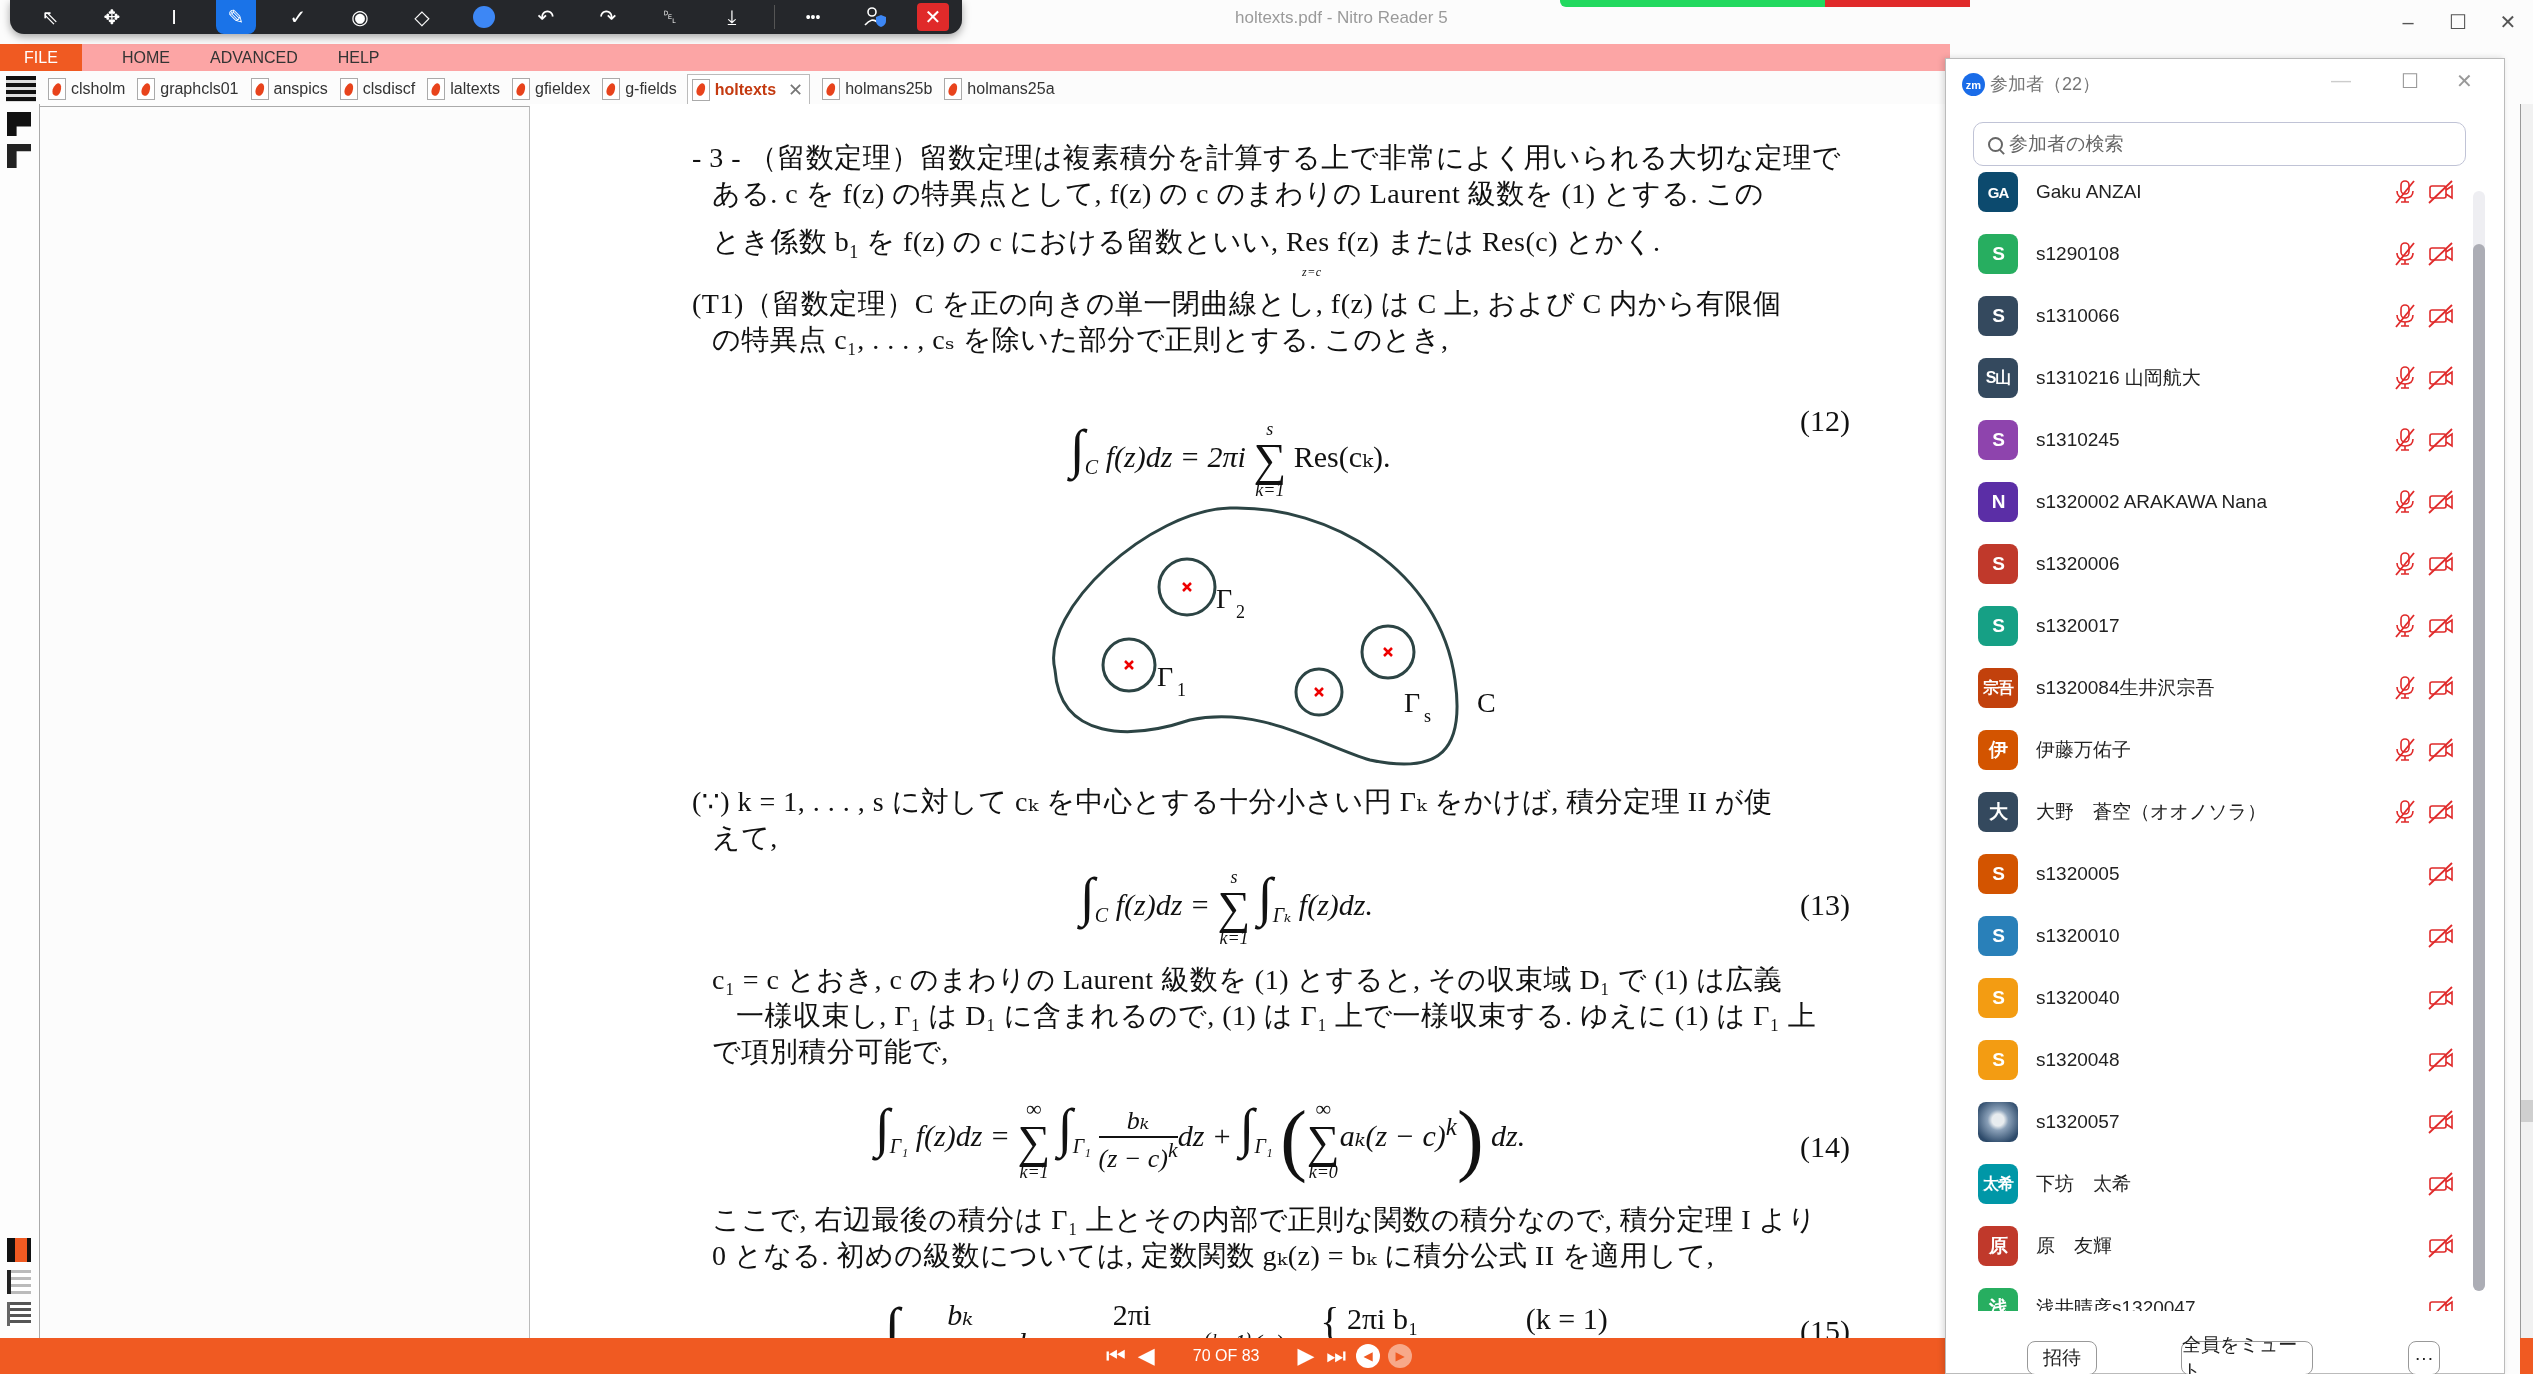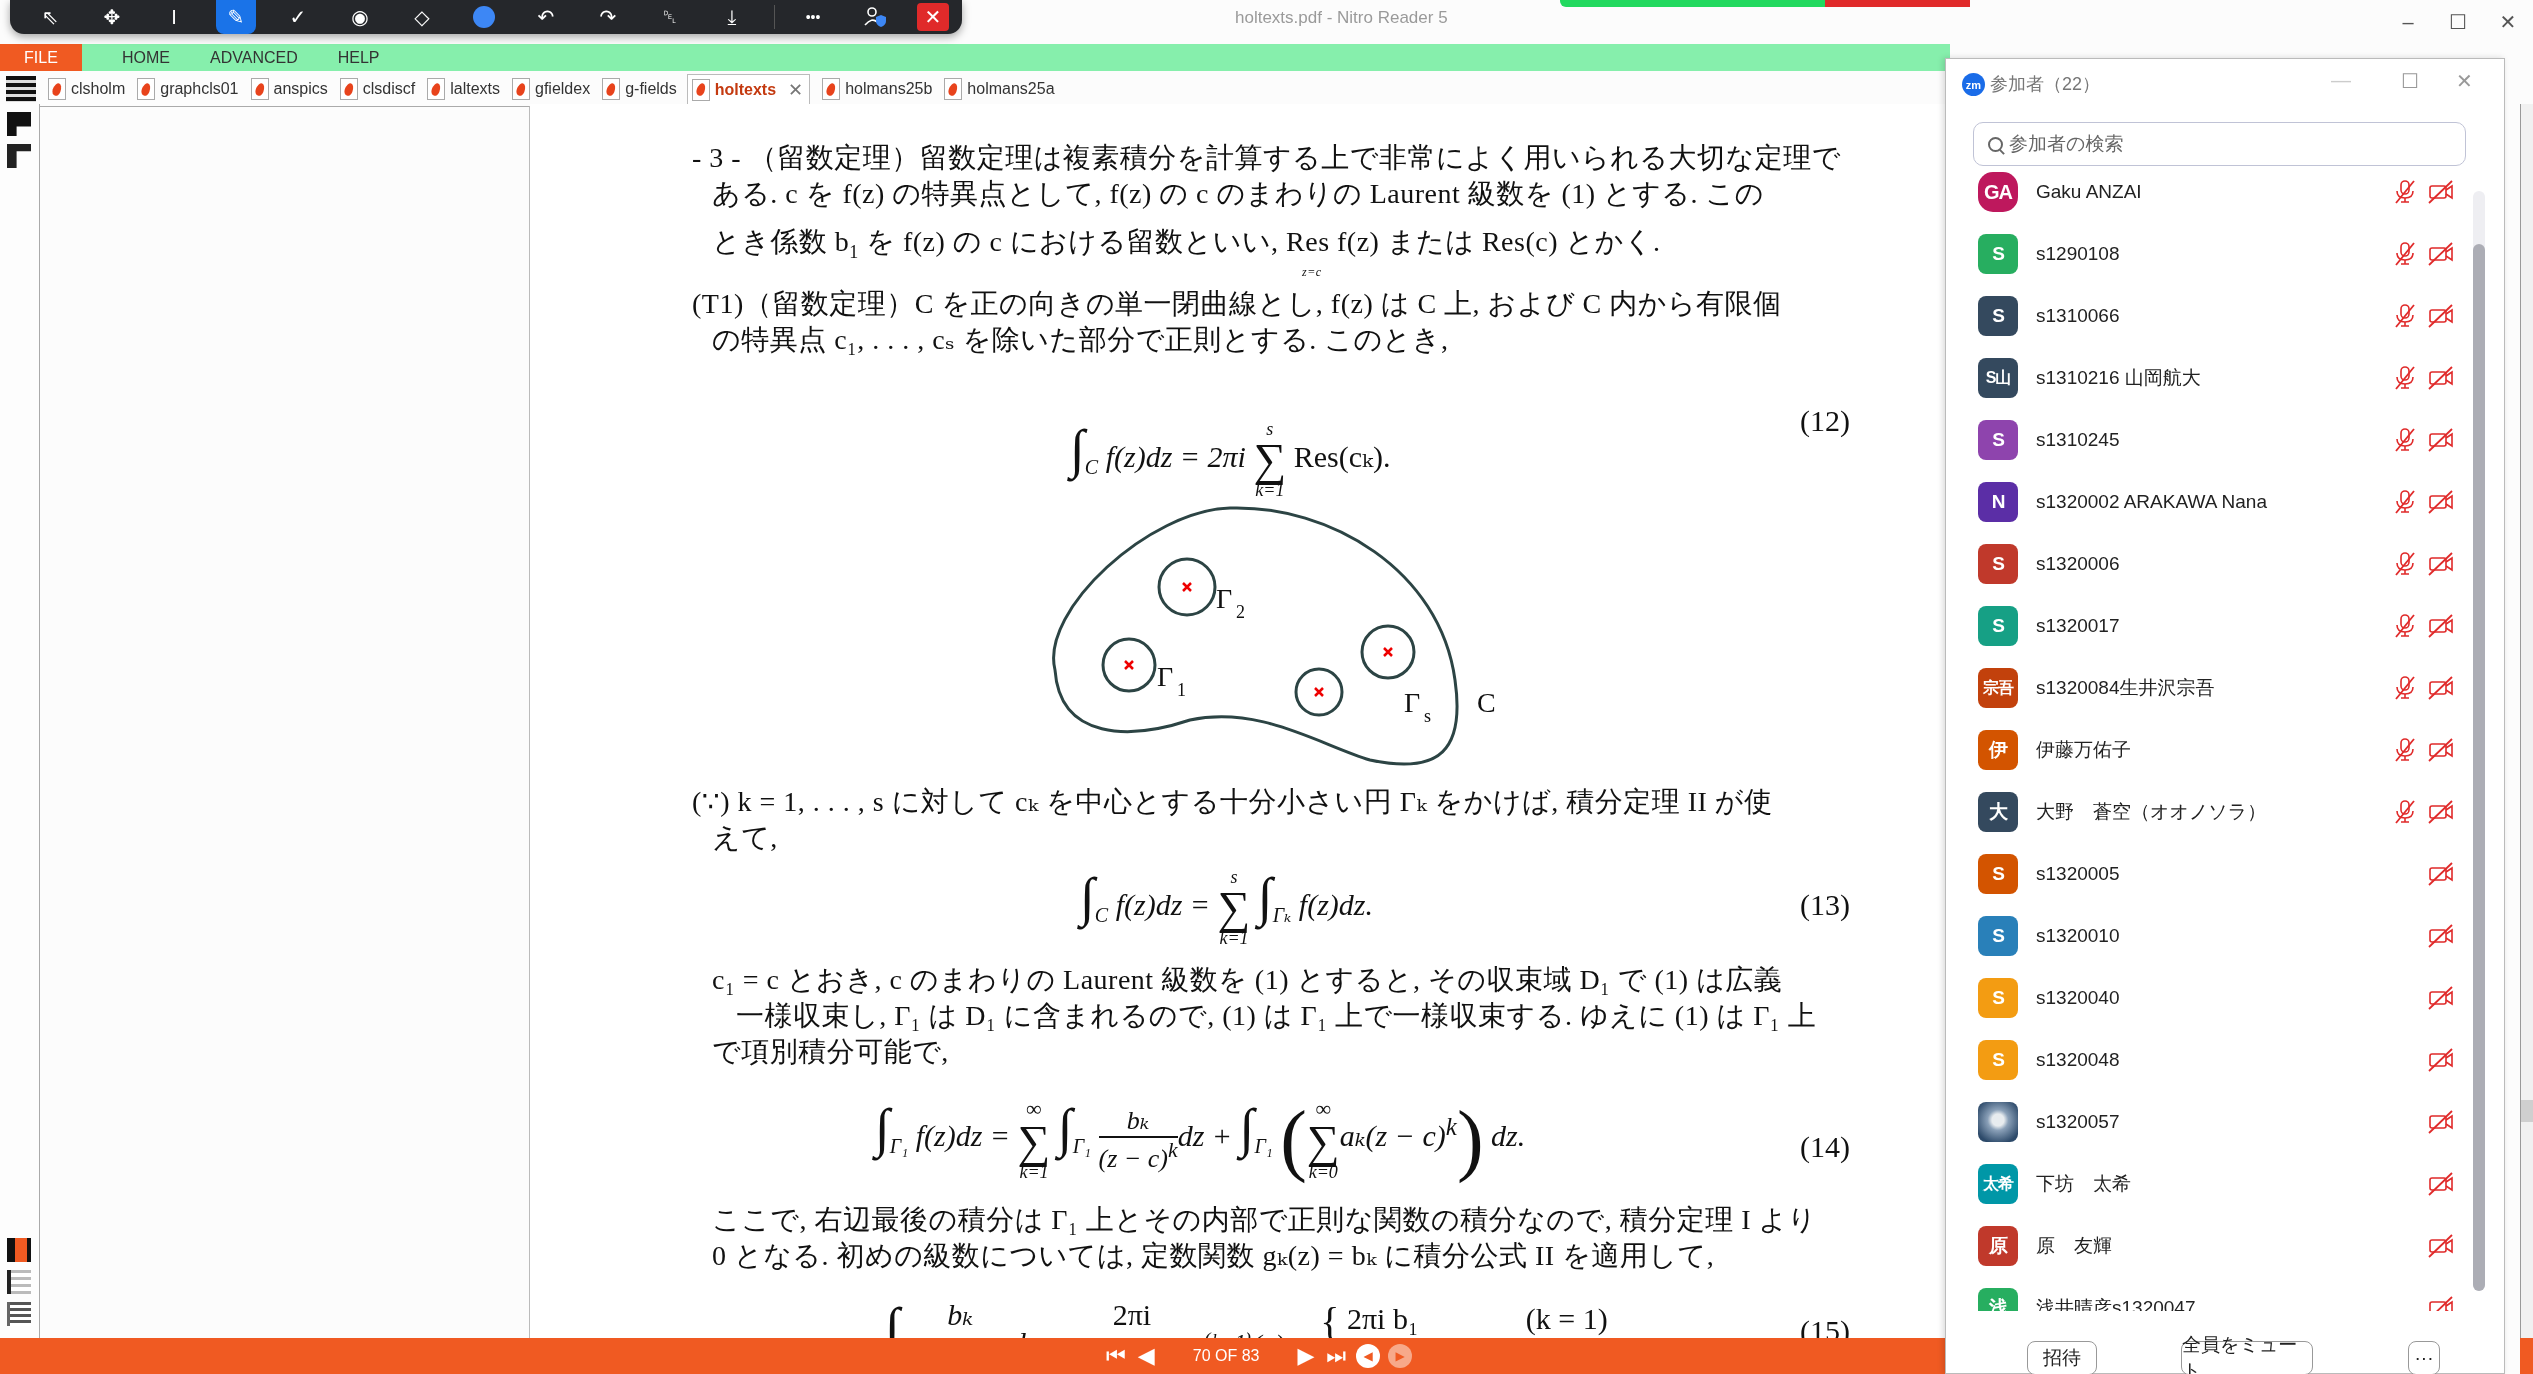--- a/index.html
+++ b/index.html
@@ -16,21 +16,21 @@
 
   
   .anno-toolbar { position: absolute; left: 10px; top: 0; width: 952px; height: 34px; background: #25272b; border-bottom-left-radius: 14px; border-bottom-right-radius: 14px; box-shadow: 0 3px 8px rgba(0,0,0,0.35); display: flex; align-items: center; padding-left: 20px; }
   .anno-btn { width: 40px; height: 30px; margin-right: 22px; display: flex; align-items: center; justify-content: center; color: #fff; font-size: 20px; border-radius: 6px; }
   .anno-btn.active { background: #1a73e8; height: 34px; border-radius: 0 0 8px 8px; }
   .anno-btn.close { background: #e02a2a; width: 32px; height: 28px; border-radius: 4px; margin-right: 0; }
   .anno-sep { width: 1px; height: 24px; background: #555; margin: 0 18px 0 0; }
   .color-dot { width: 22px; height: 22px; border-radius: 50%; background: #3d87f5; }
 
   
-  .menubar { position: absolute; left: 0; top: 44px; width: 1950px; height: 27px; display: flex; align-items: center; background: #86efac; }
+  .menubar { position: absolute; left: 0; top: 44px; width: 1950px; height: 27px; display: flex; align-items: center; background: #fca5a5; }
   .menu-file { width: 82px; height: 27px; background: #f05a22; color: #fff; font-size: 16px; display: flex; align-items: center; justify-content: center; }
   .menu-item { font-size: 16px; color: #333; margin-left: 40px; }
 
   
   .tabbar { position: absolute; left: 0; top: 74px; width: 1950px; height: 30px; display: flex; align-items: center; }
   .left-icon-top { width: 30px; height: 26px; margin-left: 6px; }
   .doc-tab { display: flex; align-items: center; height: 26px; margin-left: 12px; font-size: 16px; color: #333; }
   .doc-tab.active { border: 1px solid #bbb; border-bottom: none; height: 30px; padding: 0 6px 0 4px; background: #fff; margin-left: 10px; }
   .doc-tab.active .tab-label { color: #c43a10; font-weight: bold; }
   .pdf-ico { width: 18px; height: 22px; border: 1px solid #aaa; background: #fff; display: flex; align-items: center; justify-content: center; margin-right: 5px; }
@@ -332,21 +332,21 @@
       <div class="zp-ctrl" style="left:455px;">☐</div>
       <div class="zp-ctrl" style="left:510px;">✕</div>
     </div>
     <div class="zp-search">
       <span class="zp-search-icon"></span>
       <input type="text" placeholder="参加者の検索" style="">
     </div>
 
     <div class="zp-list" id="zp-list">
         <div class="zp-row" style="top: -10px;">
-          <div class="avatar" style="background: #be185d; font-size: 20px; border-radius: 15px;">GA</div>
+          <div class="avatar" style="background: #0c4a6e; font-size: 15px;">GA</div>
           <div class="pname">Gaku ANZAI</div>
           <div class="mic-off"><svg viewBox="0 0 22 26" width="22" height="26">
               <rect x="7" y="2" width="8" height="13" rx="4" fill="none" stroke="#e02a2a" stroke-width="1.6"></rect>
               <path d="M3 12 q0 7 8 7 q8 0 8 -7" fill="none" stroke="#e02a2a" stroke-width="1.6"></path>
               <path d="M11 19 v4 M7 23 h8" stroke="#e02a2a" stroke-width="1.6"></path>
               <path d="M2 24 L20 2" stroke="#e02a2a" stroke-width="1.8"></path>
             </svg></div>
           <div class="cam-off"><svg viewBox="0 0 26 24" width="26" height="24">
               <rect x="2" y="6" width="16" height="12" rx="2" fill="none" stroke="#e02a2a" stroke-width="1.6"></rect>
               <path d="M18 10 l6 -4 v12 l-6 -4" fill="none" stroke="#e02a2a" stroke-width="1.6"></path>

